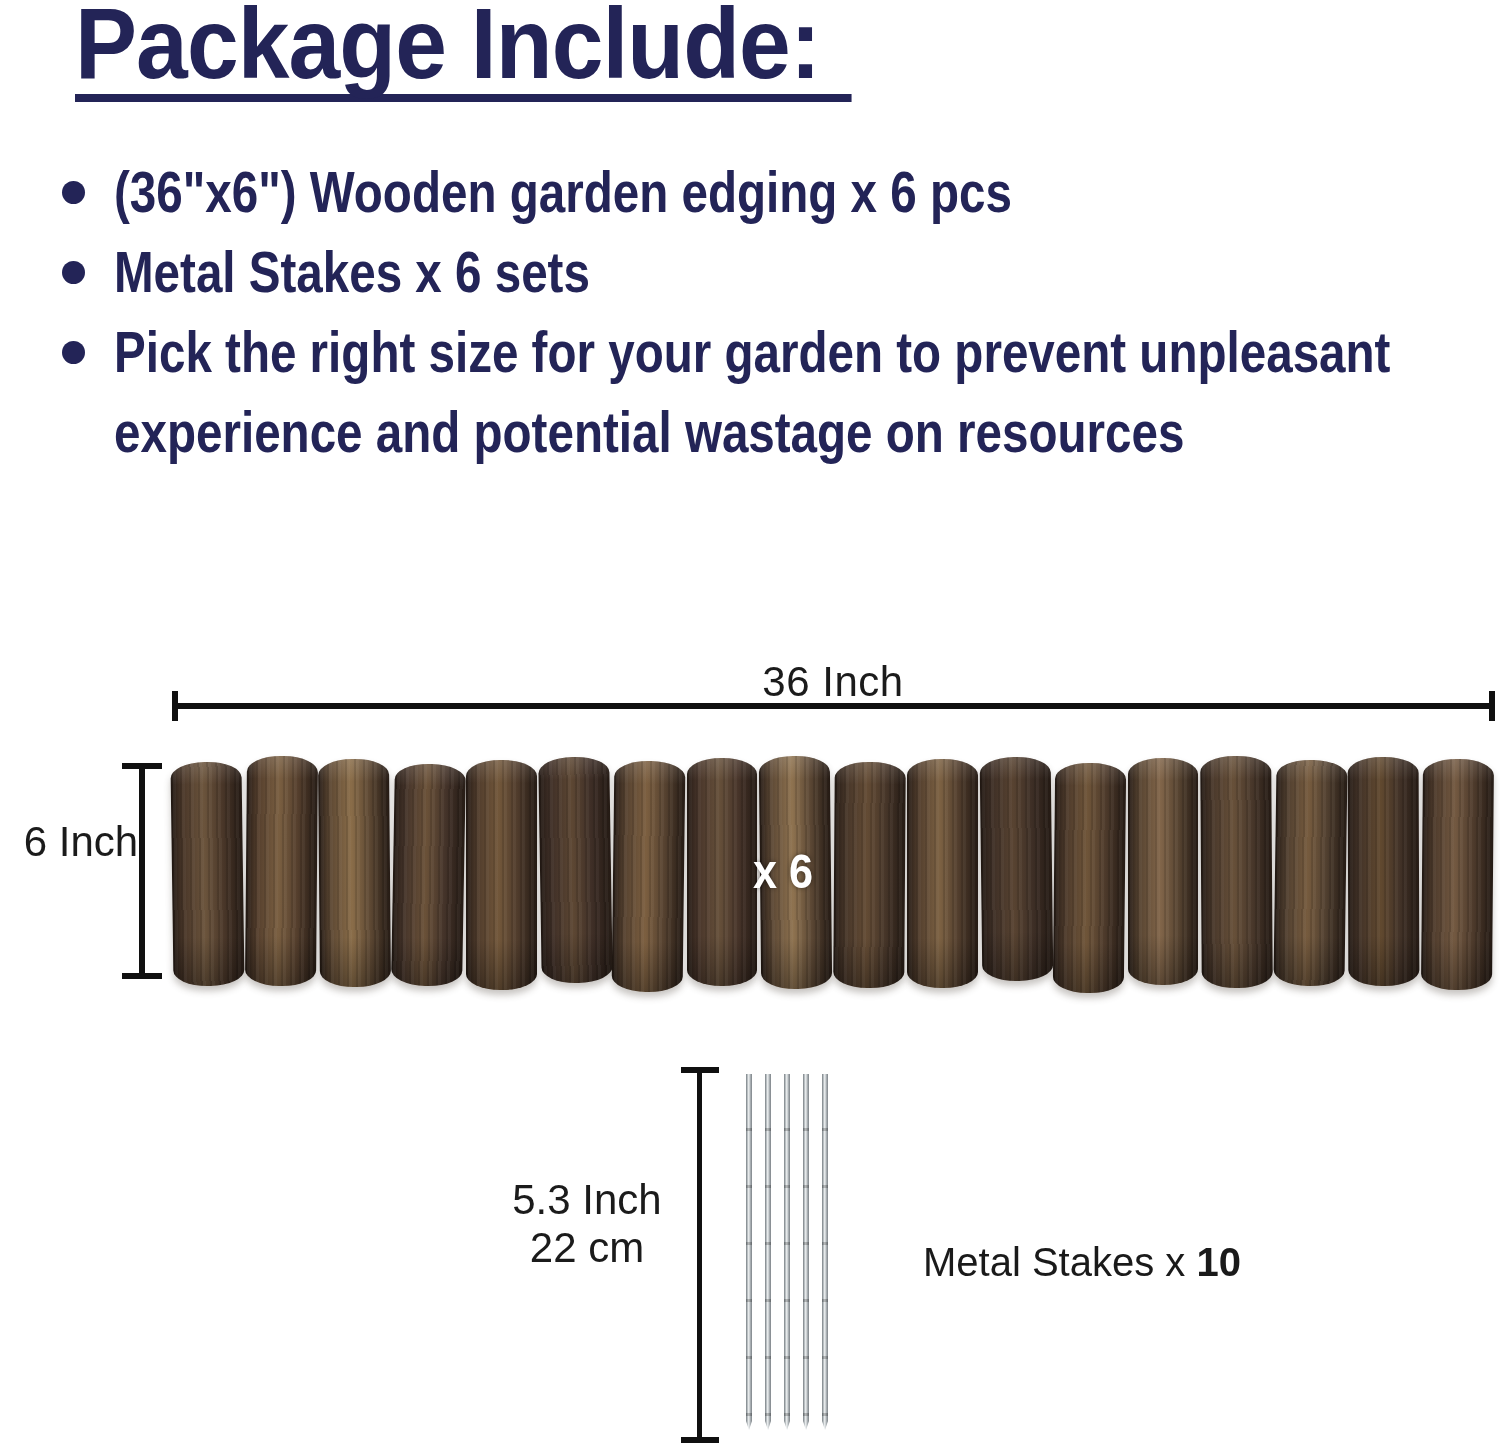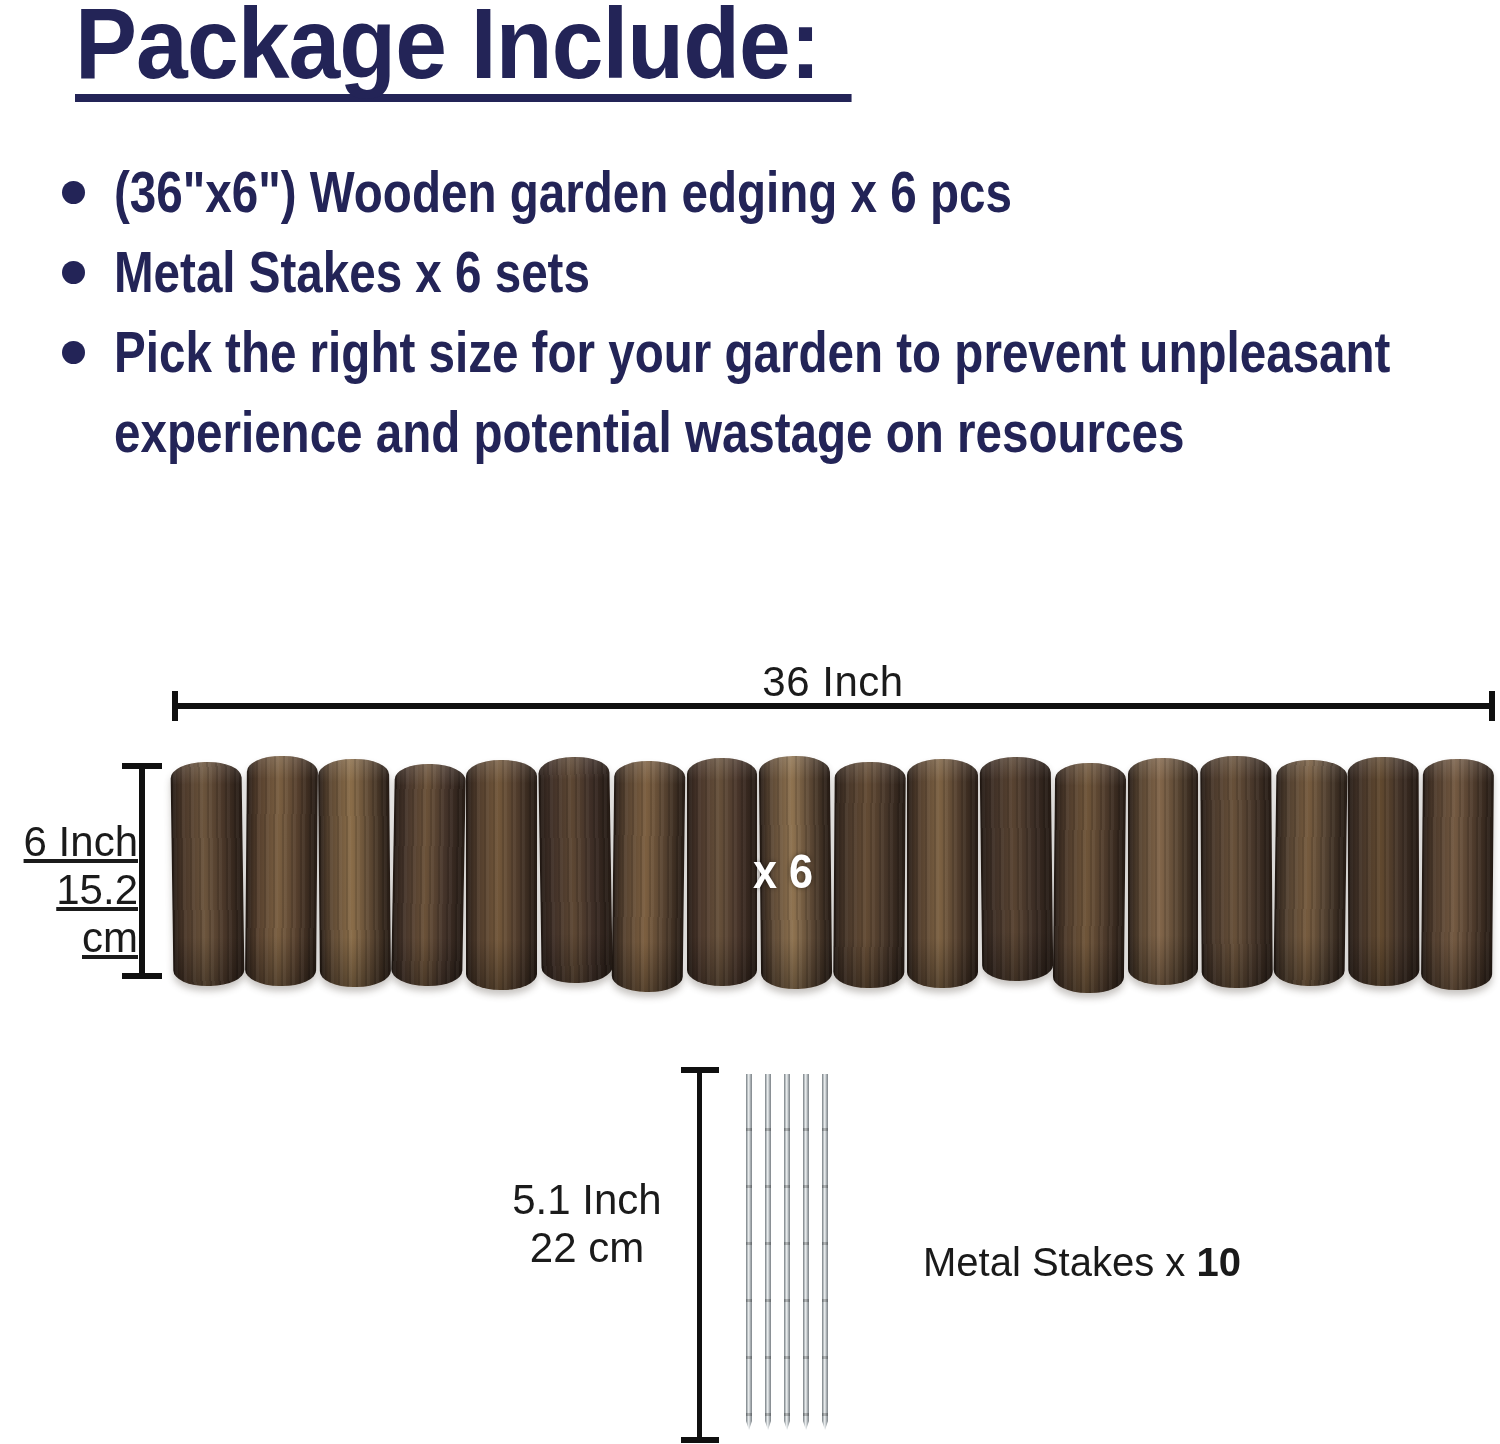--- a/index.html
+++ b/index.html
@@ -27,21 +27,21 @@
   
   .dim-label{position:absolute;font-size:42px;color:#1b1b1b;letter-spacing:0.5px;}
   .dim-36{left:633px;top:658px;width:400px;text-align:center;}
   .dim-91{left:633px;top:712px;width:400px;text-align:center;}
   .hline{position:absolute;left:175px;top:703px;width:1317px;height:6px;background:#101010;}
   .capv{position:absolute;top:691px;width:6px;height:30px;background:#101010;}
   .capv.l{left:172px;} .capv.r{left:1489px;}
   .vline-left{position:absolute;left:139px;top:766px;width:6px;height:210px;background:#101010;}
   .caph{position:absolute;left:122px;width:40px;height:6px;background:#101010;}
   .caph.t{top:763px;} .caph.b{top:973px;}
-  .left-labels{position:absolute;left:8px;top:818px;width:130px;text-align:right;font-size:42px;color:#1b1b1b;line-height:48px;text-decoration:underline;}
+  .left-labels{position:absolute;left:16px;top:818px;width:130px;text-align:center;font-size:42px;color:#1b1b1b;line-height:48px;}
   
   .logs{position:absolute;left:172px;top:756px;width:1320px;height:240px;display:flex;gap:3px;align-items:flex-start;}
   .log{flex:1;border-radius:34px/16px;position:relative;box-shadow:0 5px 7px rgba(70,60,50,0.30);}
   .log::before{
     content:"";position:absolute;inset:0;border-radius:inherit;
     background:linear-gradient(180deg,rgba(255,255,255,0.14),rgba(255,255,255,0) 10%,rgba(0,0,0,0) 78%,rgba(0,0,0,0.30));
   }
   .log::after{
     content:"";position:absolute;inset:0;border-radius:inherit;
     background:repeating-linear-gradient(90deg,rgba(0,0,0,0.10) 0 2px,rgba(255,255,255,0.04) 2px 5px,rgba(0,0,0,0) 5px 9px);
@@ -94,21 +94,20 @@
   <div class="dim-label dim-36">36 Inch</div>
   <div class="hline"></div>
   <div class="capv l"></div>
   <div class="capv r"></div>
 
   <div class="vline-left"></div>
   <div class="caph t"></div>
   <div class="caph b"></div>
   <div class="left-labels">
     <div>6 Inch</div>
-    <div>15.2 cm</div>
   </div>
 
   <div class="logs" id="logs">
       <div class="log" style="margin-top: 6px; height: 224px; transform: rotate(-0.8deg); background: linear-gradient(90deg, rgb(36, 26, 20) 0%, rgb(74, 55, 41) 16%, rgb(107, 84, 60) 46%, rgb(74, 55, 41) 72%, rgb(36, 26, 20) 100%);"></div>
       <div class="log" style="margin-top: 0px; height: 230px; transform: rotate(0.5deg); background: linear-gradient(90deg, rgb(36, 26, 20) 0%, rgb(85, 63, 45) 16%, rgb(122, 95, 65) 46%, rgb(85, 63, 45) 72%, rgb(36, 26, 20) 100%);"></div>
       <div class="log" style="margin-top: 3px; height: 228px; transform: rotate(-0.5deg); background: linear-gradient(90deg, rgb(36, 26, 20) 0%, rgb(93, 72, 51) 16%, rgb(138, 109, 73) 46%, rgb(93, 72, 51) 72%, rgb(36, 26, 20) 100%);"></div>
       <div class="log" style="margin-top: 8px; height: 222px; transform: rotate(1deg); background: linear-gradient(90deg, rgb(36, 26, 20) 0%, rgb(69, 52, 42) 16%, rgb(106, 81, 56) 46%, rgb(69, 52, 42) 72%, rgb(36, 26, 20) 100%);"></div>
       <div class="log" style="margin-top: 4px; height: 230px; transform: rotate(0deg); background: linear-gradient(90deg, rgb(36, 26, 20) 0%, rgb(80, 60, 44) 16%, rgb(114, 87, 58) 46%, rgb(80, 60, 44) 72%, rgb(36, 26, 20) 100%);"></div>
       <div class="log" style="margin-top: 1px; height: 226px; transform: rotate(-0.9deg); background: linear-gradient(90deg, rgb(36, 26, 20) 0%, rgb(63, 47, 39) 16%, rgb(93, 71, 51) 46%, rgb(63, 47, 39) 72%, rgb(36, 26, 20) 100%);"></div>
       <div class="log" style="margin-top: 5px; height: 231px; transform: rotate(0.7deg); background: linear-gradient(90deg, rgb(36, 26, 20) 0%, rgb(86, 66, 48) 16%, rgb(124, 95, 64) 46%, rgb(86, 66, 48) 72%, rgb(36, 26, 20) 100%);"></div>
@@ -123,21 +122,21 @@
       <div class="log" style="margin-top: 4px; height: 226px; transform: rotate(0.8deg); background: linear-gradient(90deg, rgb(36, 26, 20) 0%, rgb(81, 64, 48) 16%, rgb(118, 91, 62) 46%, rgb(81, 64, 48) 72%, rgb(36, 26, 20) 100%);"></div>
       <div class="log" style="margin-top: 1px; height: 229px; transform: rotate(-0.2deg); background: linear-gradient(90deg, rgb(36, 26, 20) 0%, rgb(67, 51, 40) 16%, rgb(97, 73, 47) 46%, rgb(67, 51, 40) 72%, rgb(36, 26, 20) 100%);"></div>
       <div class="log" style="margin-top: 3px; height: 231px; transform: rotate(0.5deg); background: linear-gradient(90deg, rgb(36, 26, 20) 0%, rgb(78, 59, 44) 16%, rgb(115, 89, 65) 46%, rgb(78, 59, 44) 72%, rgb(36, 26, 20) 100%);"></div>
     </div>
   <div class="x6">x 6</div>
 
   <div class="vline-stake"></div>
   <div class="caph2 t"></div>
   <div class="caph2 b"></div>
   <div class="stake-labels">
-    <div>5.1 Inch</div>
+    <div>5.3 Inch</div>
     <div>22 cm</div>
   </div>
 
   <div class="stakes" id="stakes">
       <div class="rod" style="left: 746px;"></div>
       <div class="rod" style="left: 765px;"></div>
       <div class="rod" style="left: 784px;"></div>
       <div class="rod" style="left: 803px;"></div>
       <div class="rod" style="left: 822px;"></div>
     </div>

